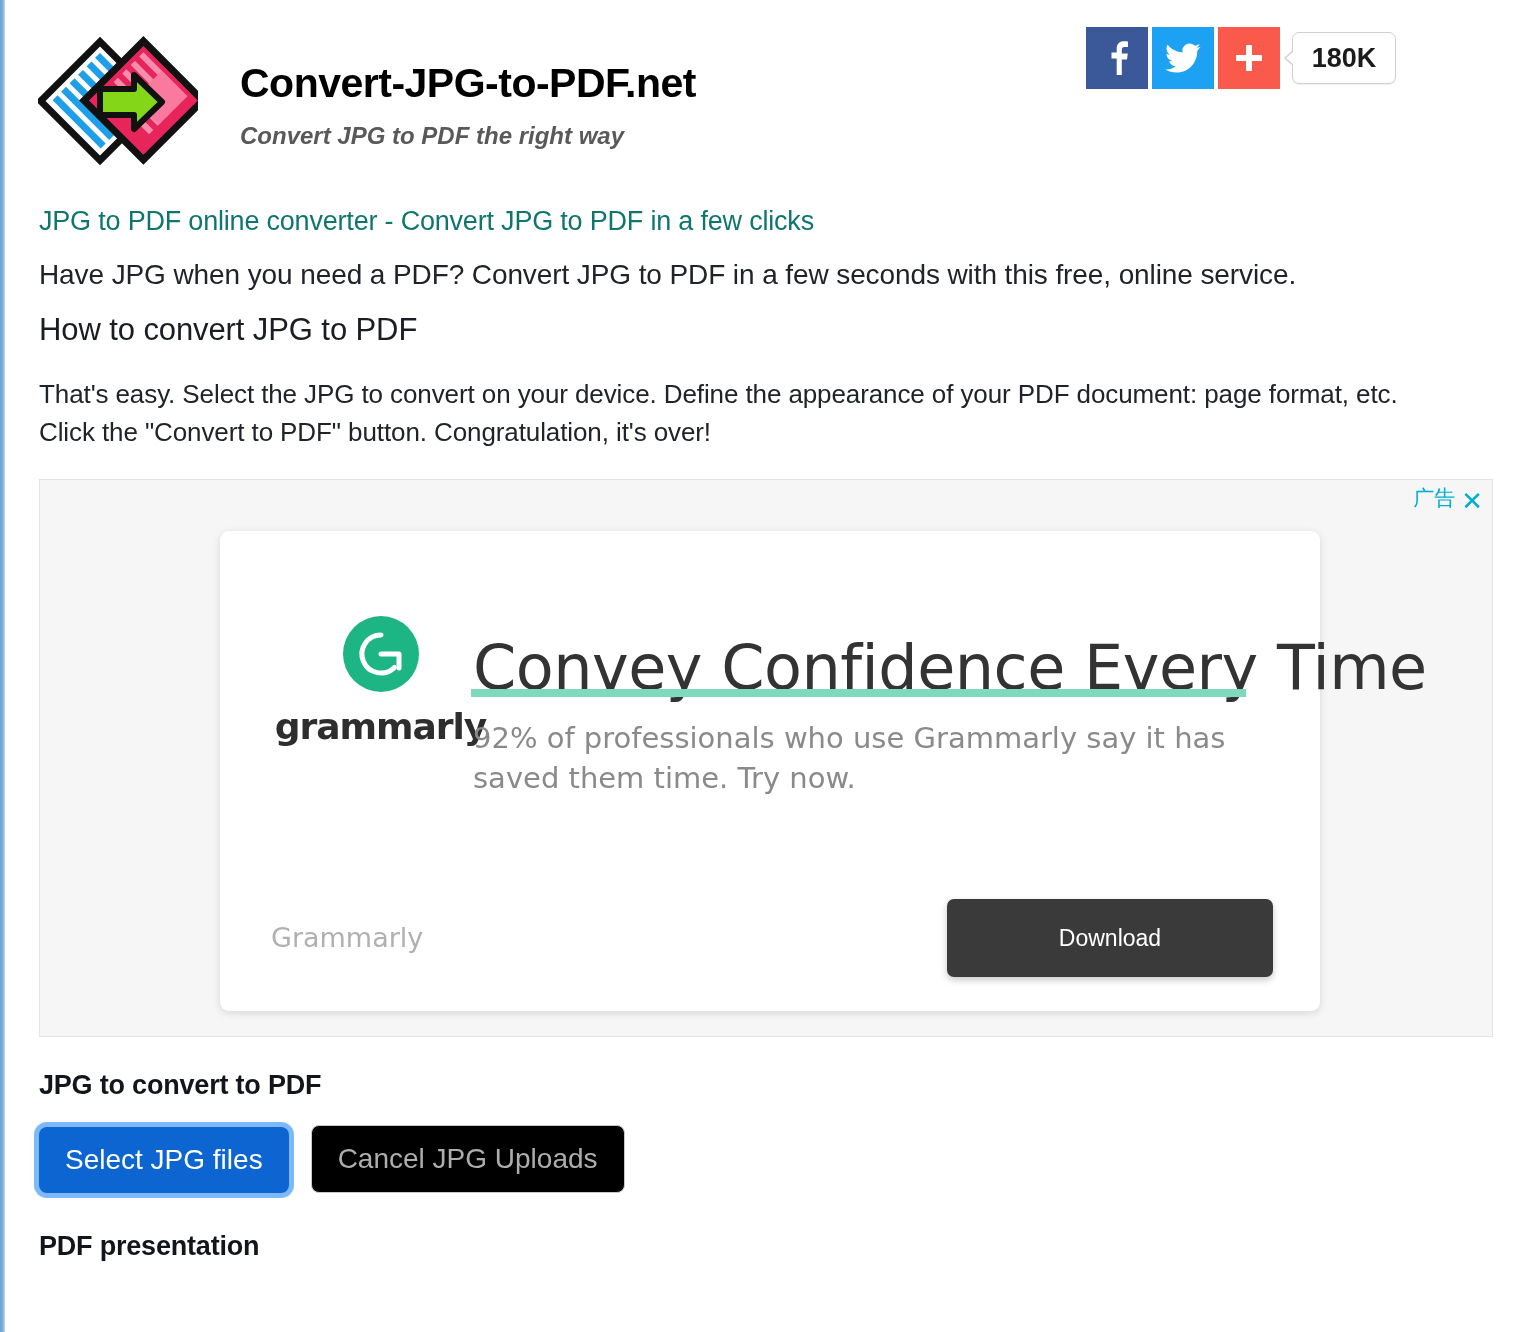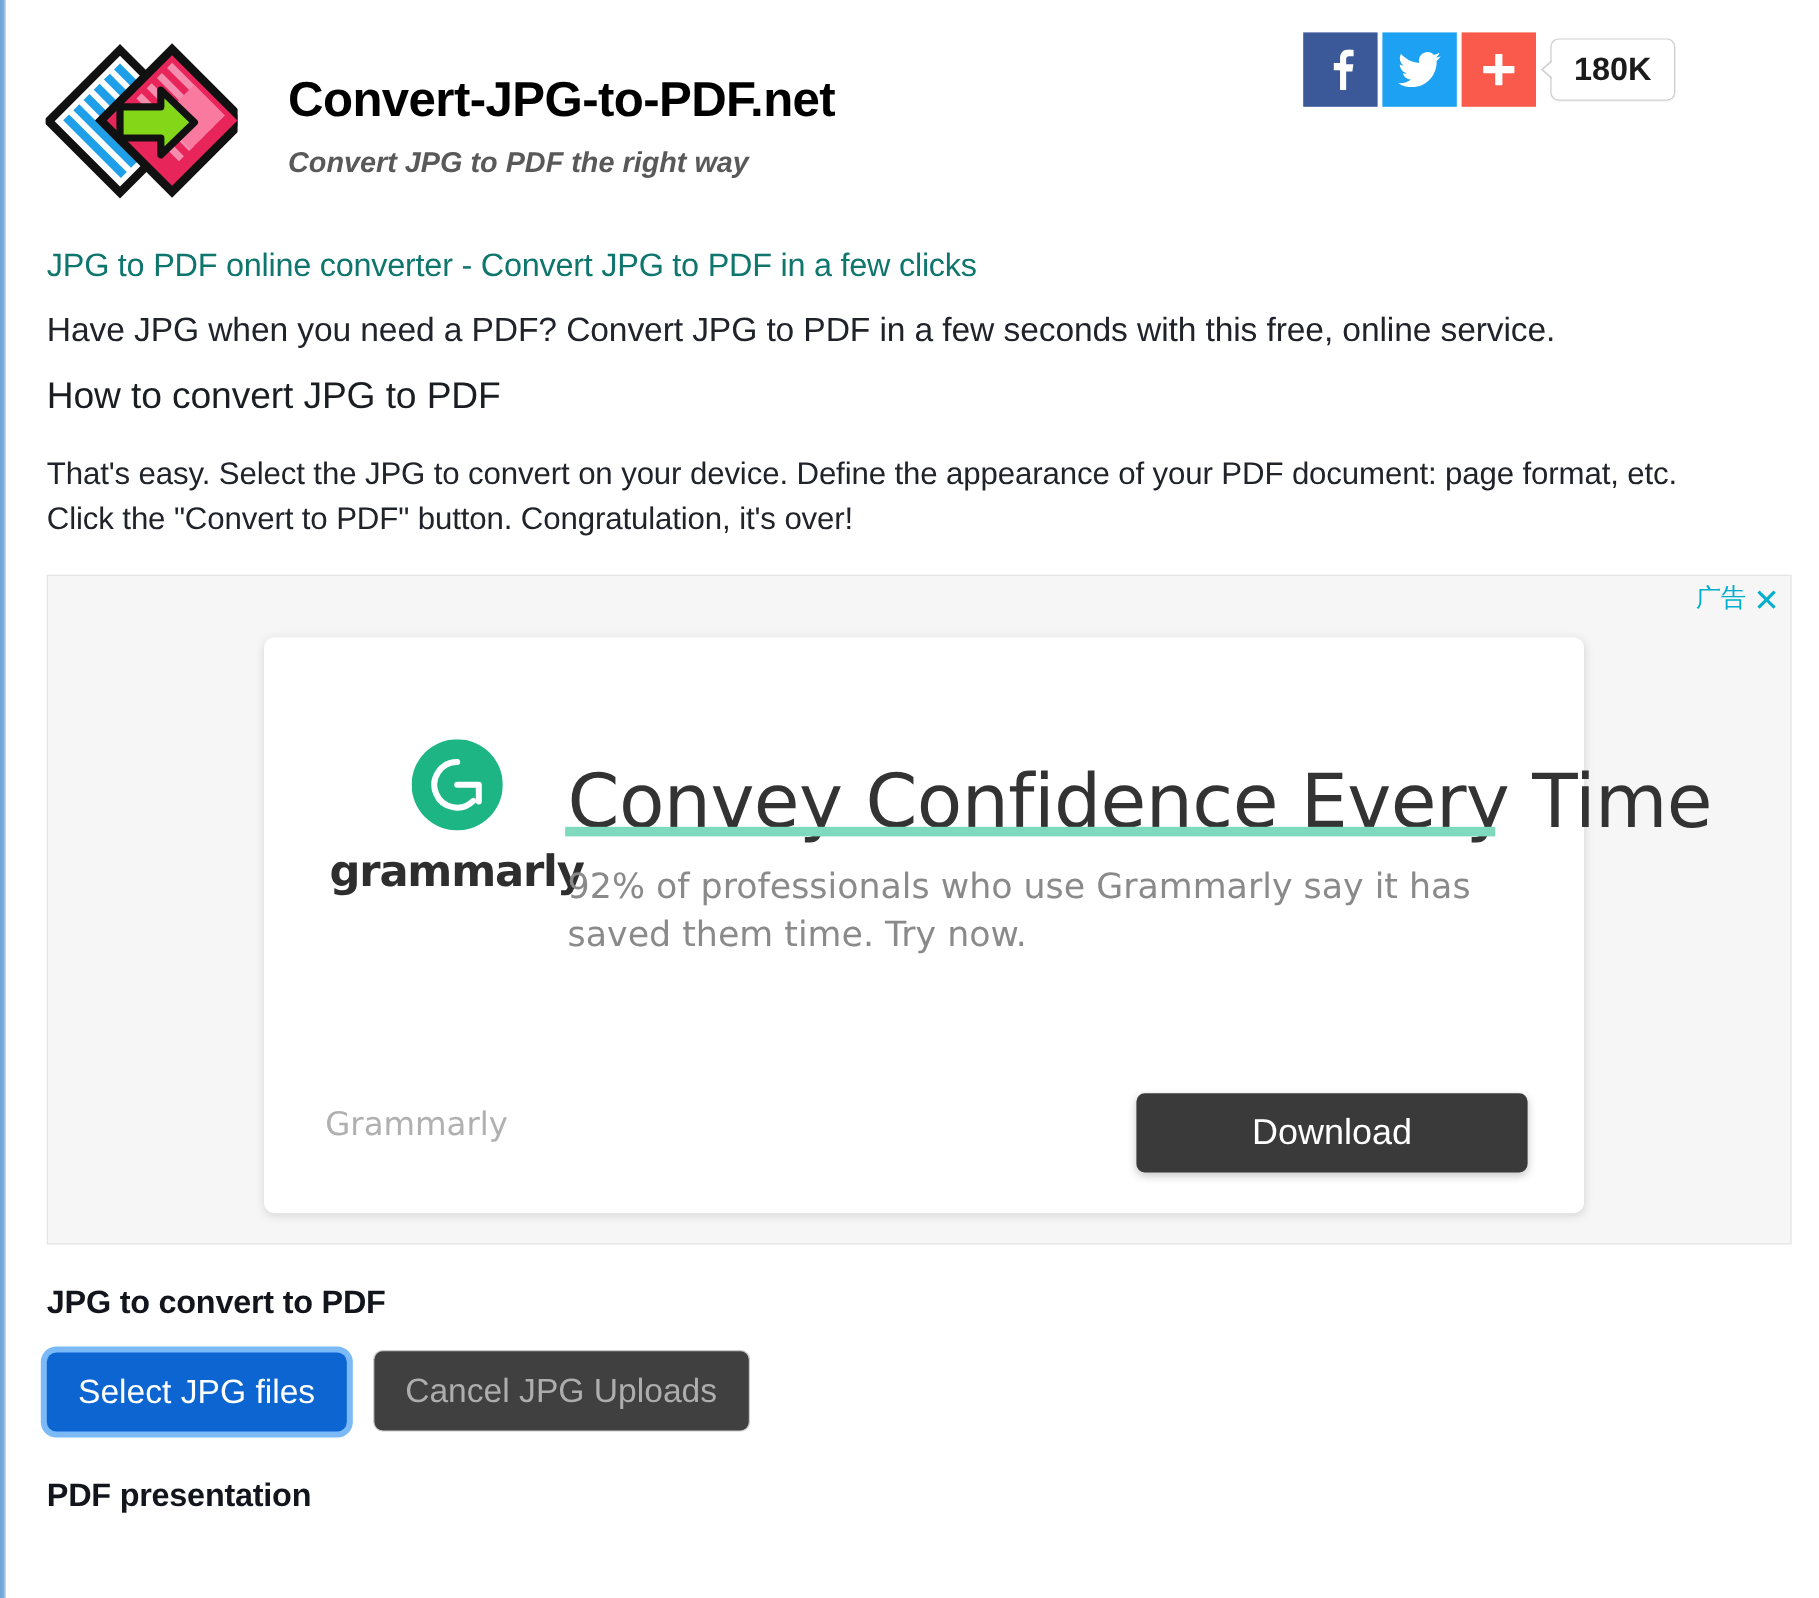--- a/index.html
+++ b/index.html
@@ -230,26 +230,26 @@
   .ad-advertiser {
     position: absolute;
     left: 51px; bottom: 58px;
     font-size: 27px;
     color: #b0b0b0;
     font-family: "DejaVu Sans", sans-serif;
   }
   .ad-cta {
     position: absolute;
     right: 47px; bottom: 34px;
-    width: 326px; height: 66px;
+    width: 326px; height: 78px;
     background: #3a3a3a;
     border: none;
     border-radius: 7px;
     color: #fff;
-    font-size: 30px;
+    font-size: 23px;
     font-family: "Liberation Sans", sans-serif;
     cursor: pointer;
     box-shadow: 0 3px 7px rgba(0,0,0,.22);
   }
 
   
   h3.section-label {
     margin: 33px 0 0 3px;
     font-size: 27px;
     font-weight: bold;
@@ -279,21 +279,21 @@
   }
   .btn-secondary {
     background: #5aa6f7;
     color: #fff;
     border: none;
     padding: 0 24px;
     height: 66px;
     margin-left: 26px;
   }
   .btn-disabled {
-    background: #404040;
+    background: #000000;
     color: #adadad;
     border: 1px solid #c9c9c9;
     padding: 0 26px;
     height: 68px;
     margin-left: 22px;
     cursor: default;
   }
   h3.footer-label {
     margin: 38px 0 0 3px;
     font-size: 27px;

